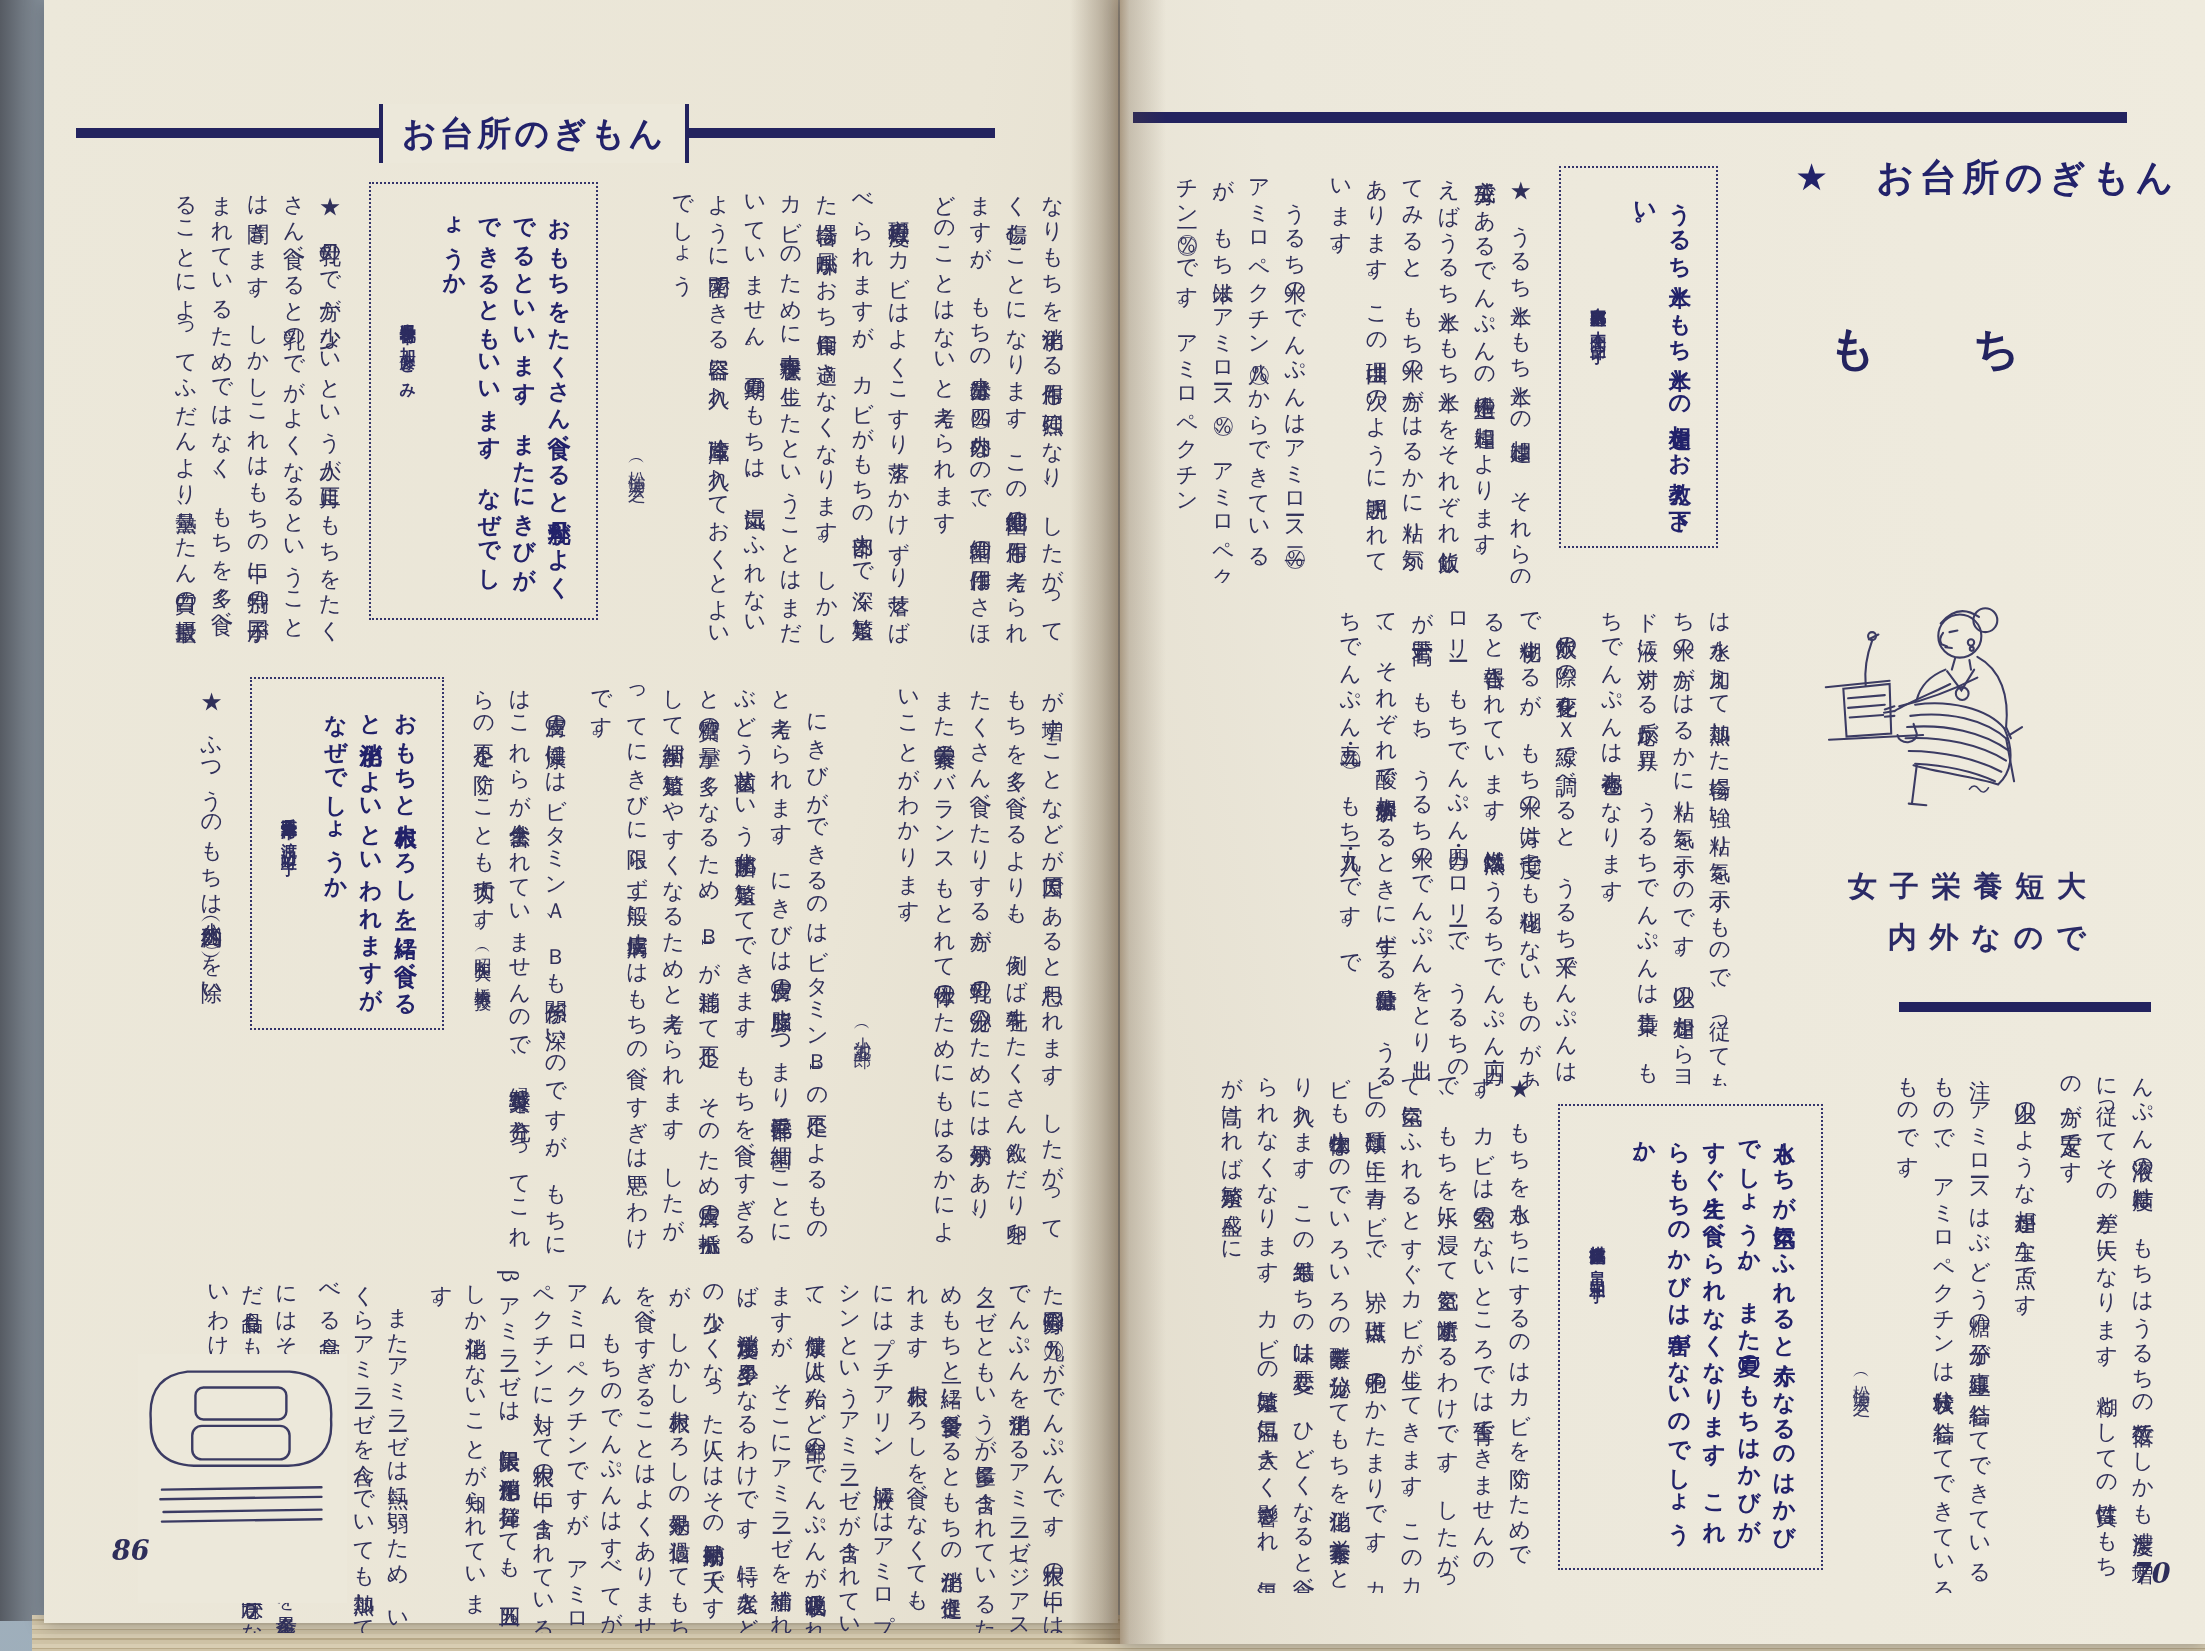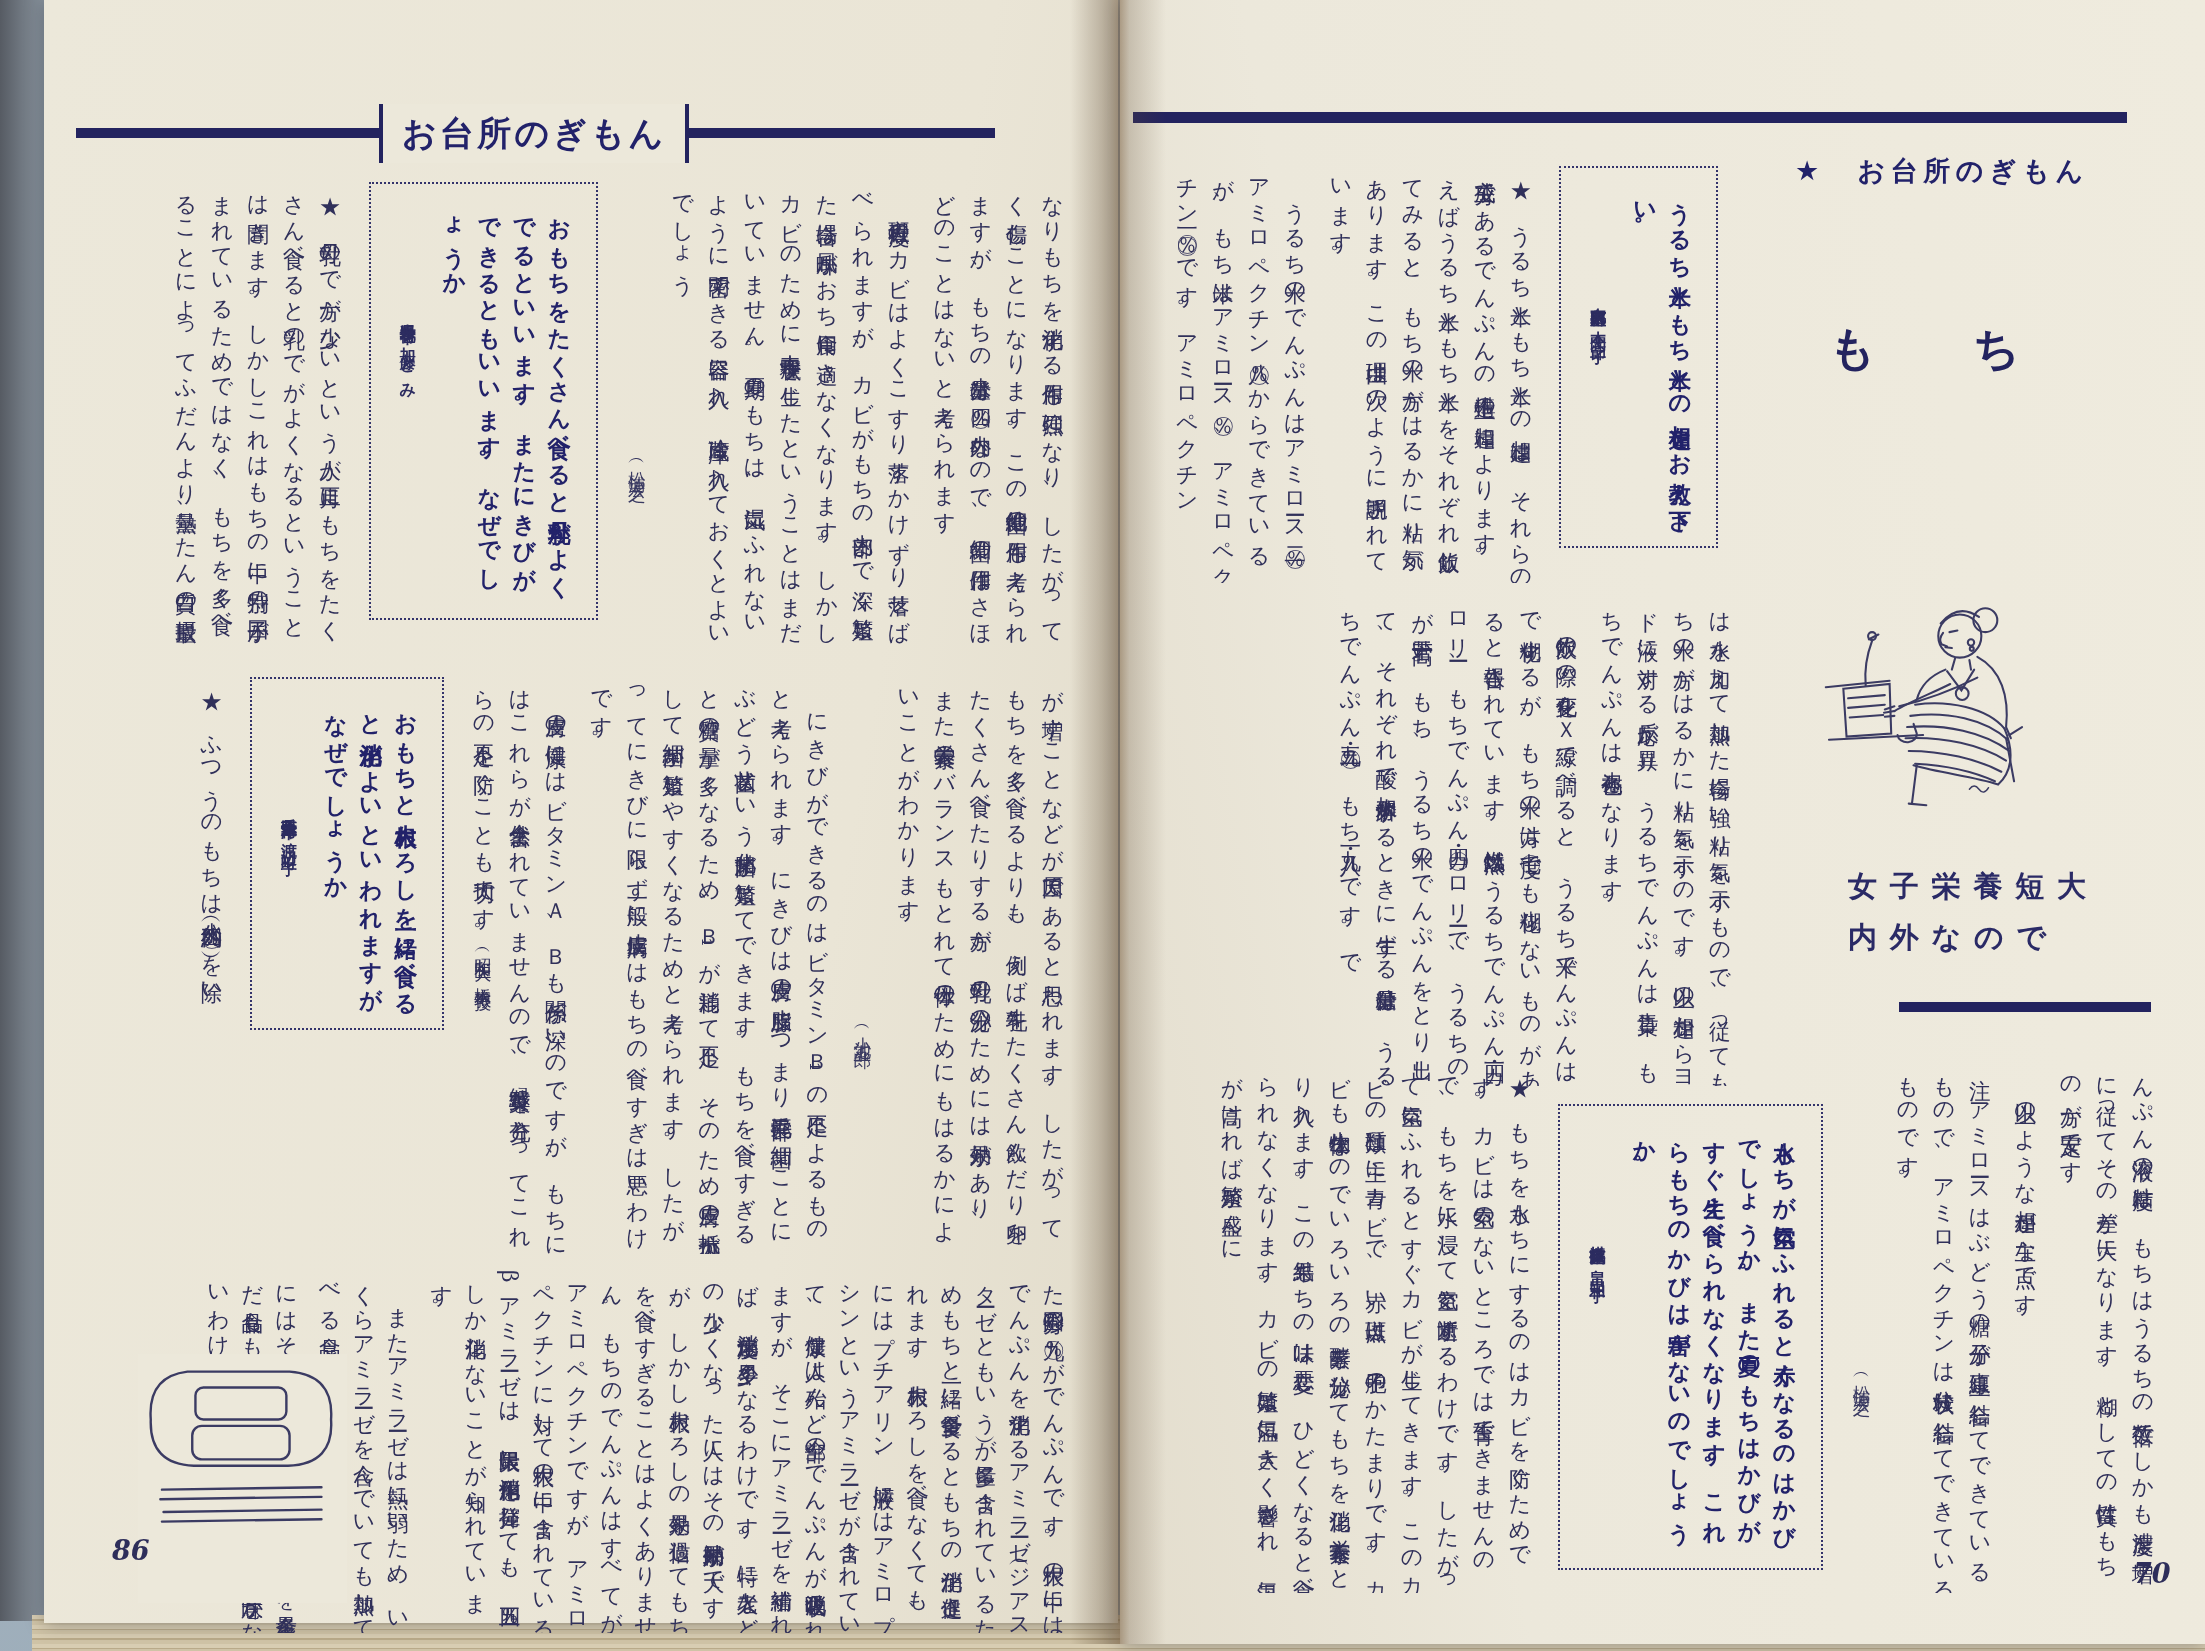--- a/index.html
+++ b/index.html
@@ -48,27 +48,27 @@
   .qbox-b{height:353px;}
   .qbox-1{height:382px;}
   .qbox-2{height:466px;margin-top:42px;}
 
   
   .l-label{position:absolute;left:335px;top:104px;height:59px;padding:0 19px;
     background:#ece8da;border-left:4px solid #23235f;border-right:4px solid #23235f;
     font-family:"DejaVu Sans","Liberation Sans",sans-serif;font-weight:700;font-size:34px;
     letter-spacing:3.2px;color:#22226a;line-height:59px;z-index:2;}
   .r-header{position:absolute;left:675px;top:153px;
-    font-family:"DejaVu Sans","Liberation Sans",sans-serif;font-weight:700;font-size:27px;
+    font-family:"DejaVu Sans","Liberation Sans",sans-serif;font-weight:700;font-size:37px;
     letter-spacing:5.6px;color:#22226a;}
   .r-title{position:absolute;left:709px;top:318px;font-weight:700;font-size:46px;
     color:#23235f;letter-spacing:1.6px;}
   .r-credit{position:absolute;left:728px;top:861px;
     font-family:"DejaVu Sans","Liberation Sans",sans-serif;font-weight:700;font-size:29px;
-    letter-spacing:12.8px;line-height:51px;color:#2a2a66;}
+    letter-spacing:12.8px;line-height:51px;color:#2a2a66;text-align:right;}
   .pagenum{position:absolute;font-style:italic;font-weight:700;font-size:27px;color:#2e2e5a;}
   .illu{position:absolute;}
 </style>
 </head>
 <body>
 
 <div class="spread">
   <div class="edge-left"></div>
   <div class="stack"></div>
 

